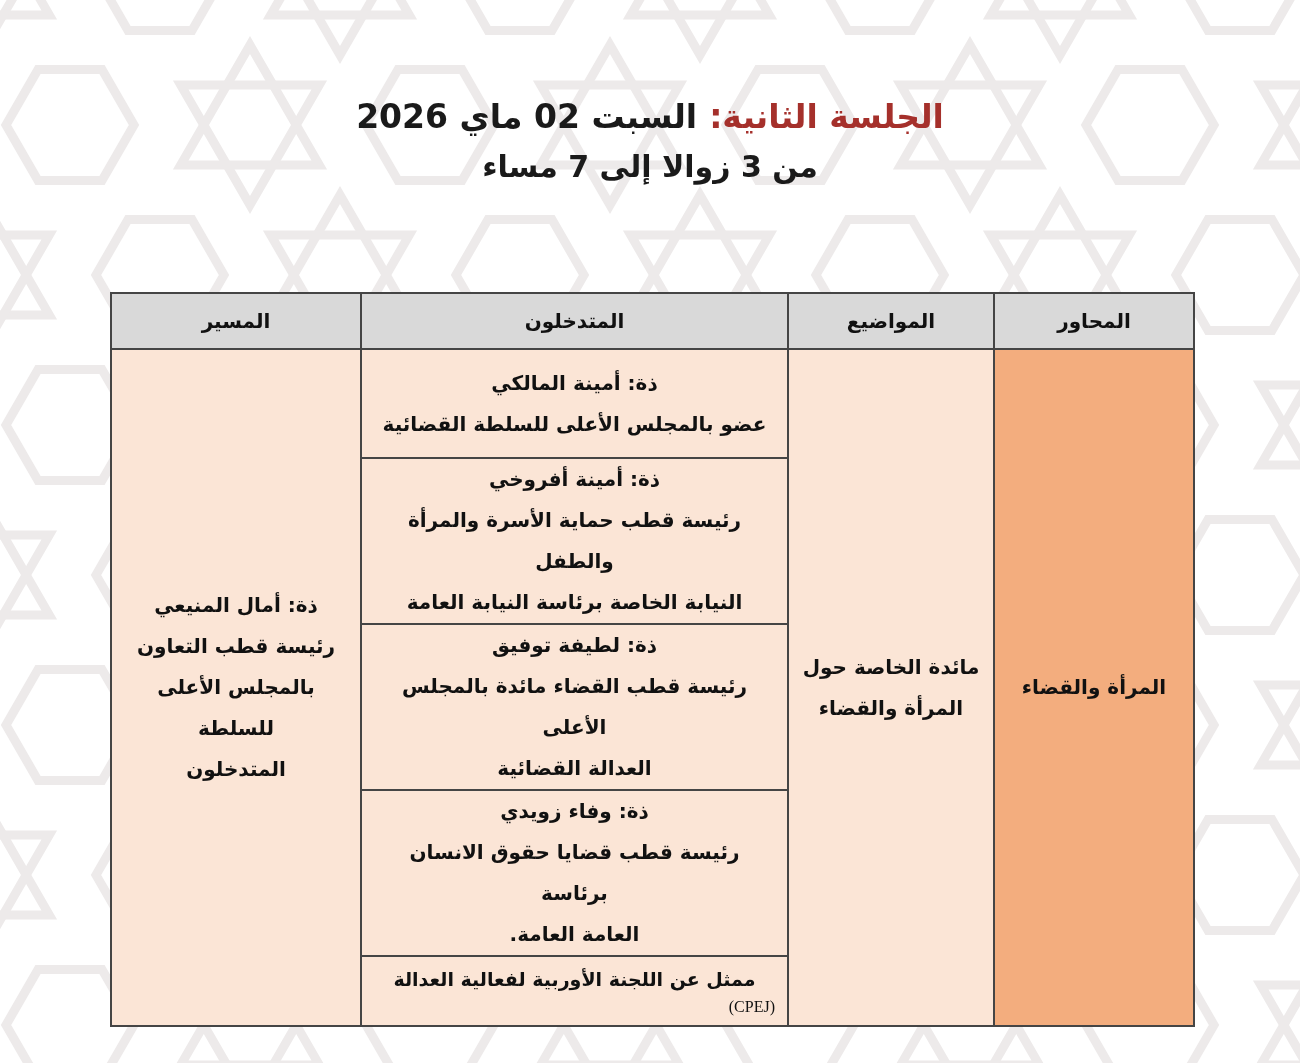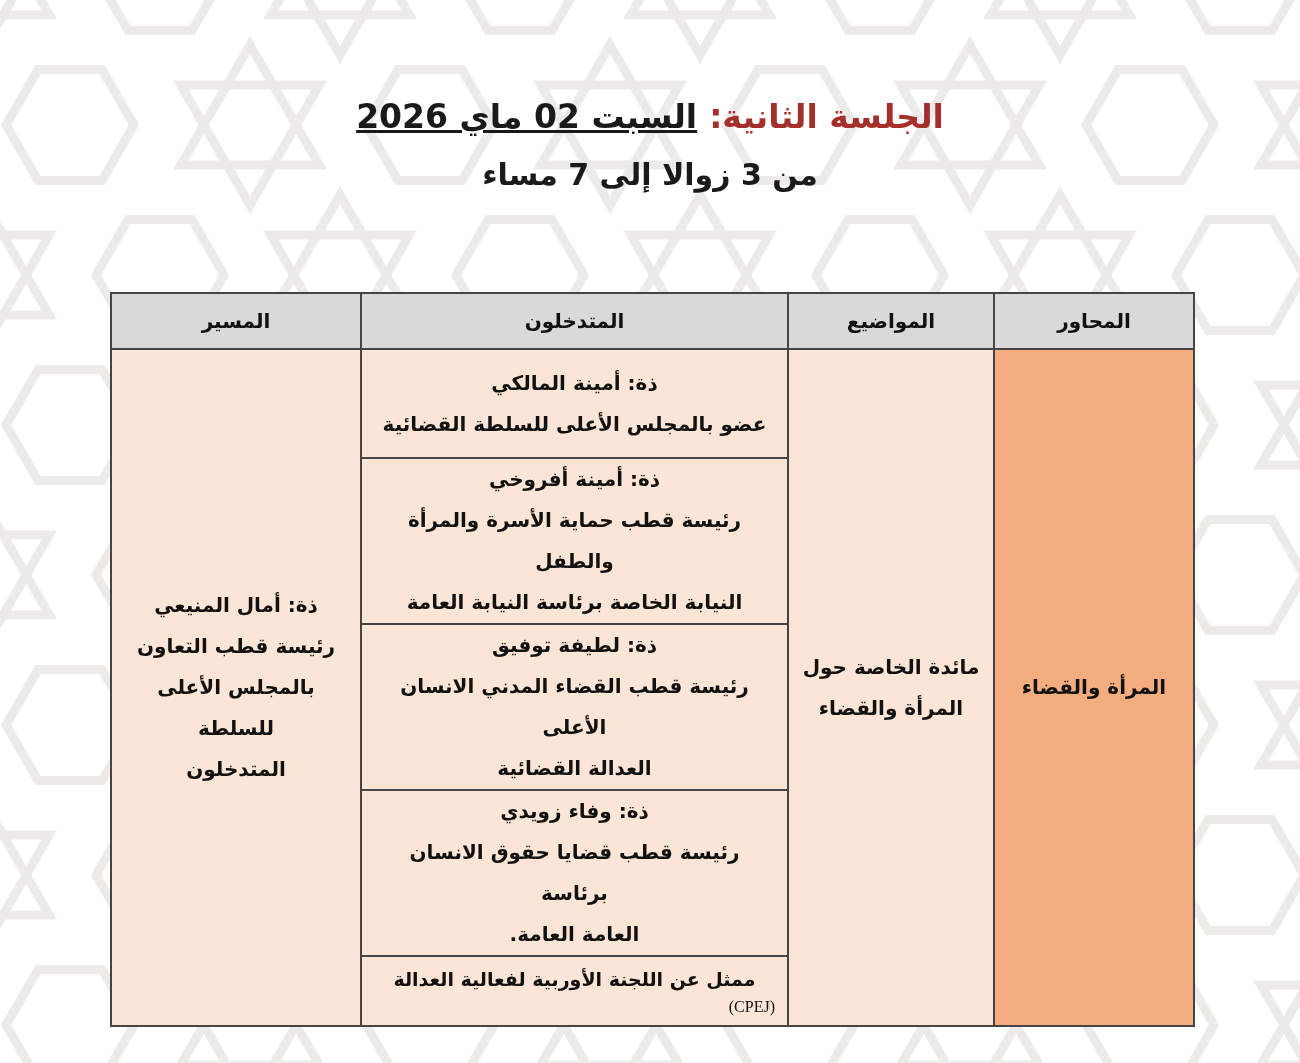--- a/index.html
+++ b/index.html
@@ -14,22 +14,22 @@
   .content{position:absolute;left:0;top:0;width:100%;height:100%;}
 
   
   .title-block{
     position:absolute;top:94px;left:0;width:100%;
     text-align:center;direction:rtl;
     font-weight:bold;color:var(--text-black,#1a1a1a);
   }
   .title-line1{font-size:33px;line-height:1.4;}
   .title-red{color:var(--title-red,#a5302b);text-align:center;}
-  .title-rest{margin-right:12px;text-decoration:underline;}
-  .title-line2{font-size:30px;line-height:1.4;margin-top:14px;}
+  .title-rest{margin-right:12px;}
+  .title-line2{font-size:30px;line-height:1.4;margin-top:6px;}
 
   
   .session-table{
     position:absolute;top:292px;left:110px;
     border-collapse:collapse;table-layout:fixed;
     direction:rtl;
   }
   .session-table th,.session-table td{
     border:2px solid var(--table-border,#454545);
     text-align:center;vertical-align:middle;
@@ -241,21 +241,21 @@
         <td>
           <div class="cell-line">ذة: أمينة أفروخي</div>
           <div class="cell-line">رئيسة قطب حماية الأسرة والمرأة والطفل</div>
           <div class="cell-line">النيابة الخاصة برئاسة النيابة العامة</div>
         </td>
       </tr>
 
       <tr class="h-r3">
         <td>
           <div class="cell-line">ذة: لطيفة توفيق</div>
-          <div class="cell-line">رئيسة قطب القضاء المدني الانسان الأعلى</div>
+          <div class="cell-line">رئيسة قطب القضاء مائدة بالمجلس الأعلى</div>
           <div class="cell-line">العدالة القضائية</div>
         </td>
       </tr>
 
       <tr class="h-r4">
         <td>
           <div class="cell-line">ذة: وفاء زويدي</div>
           <div class="cell-line">رئيسة قطب قضايا حقوق الانسان برئاسة</div>
           <div class="cell-line">العامة العامة.</div>
         </td>

